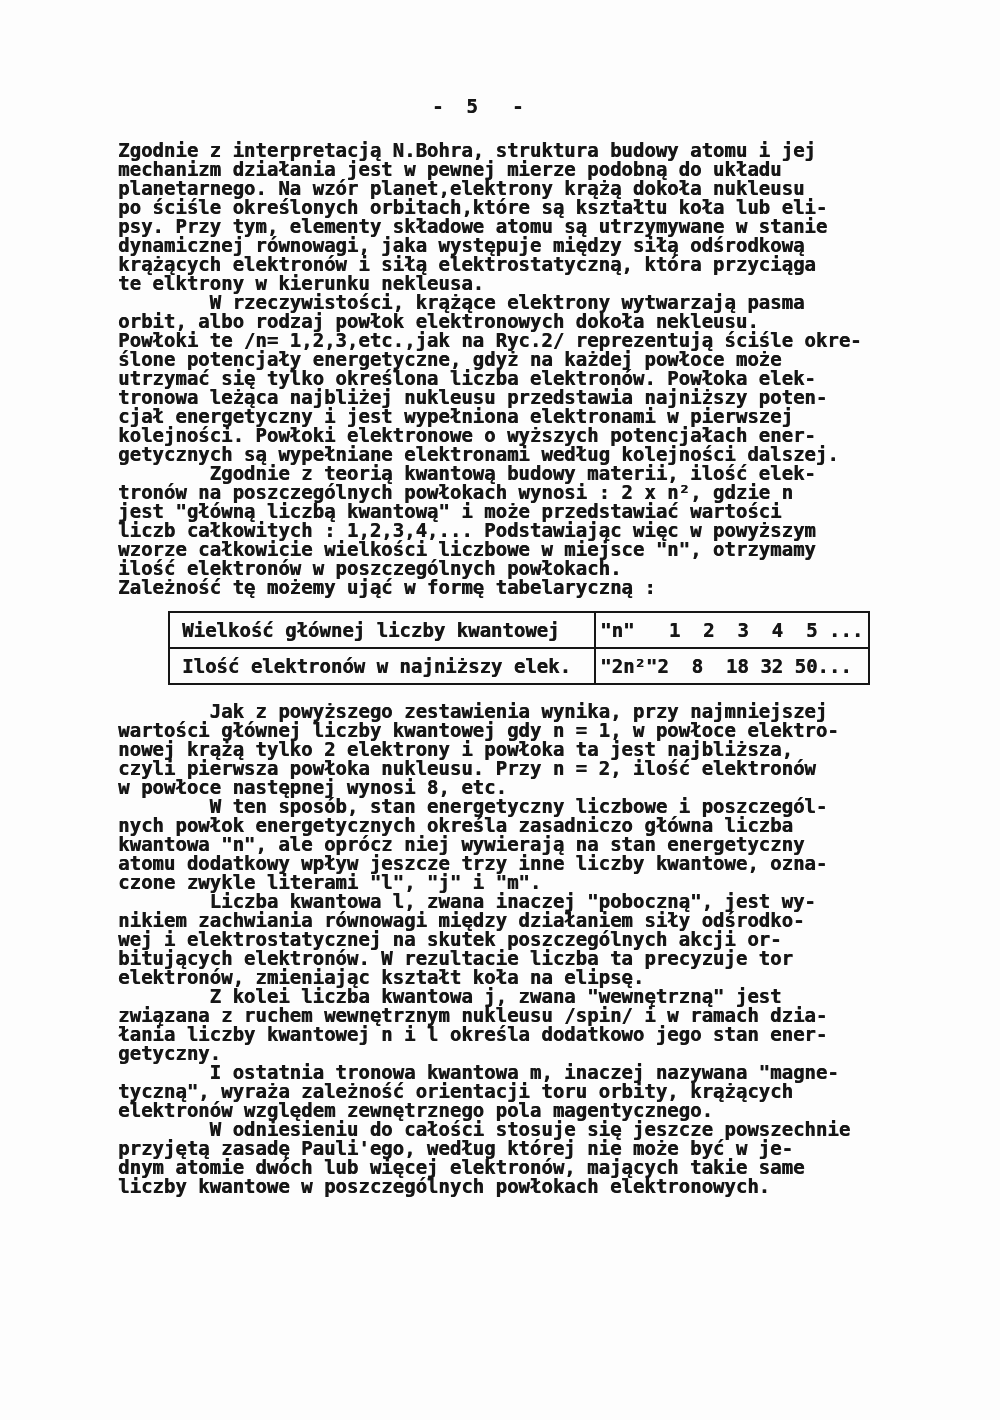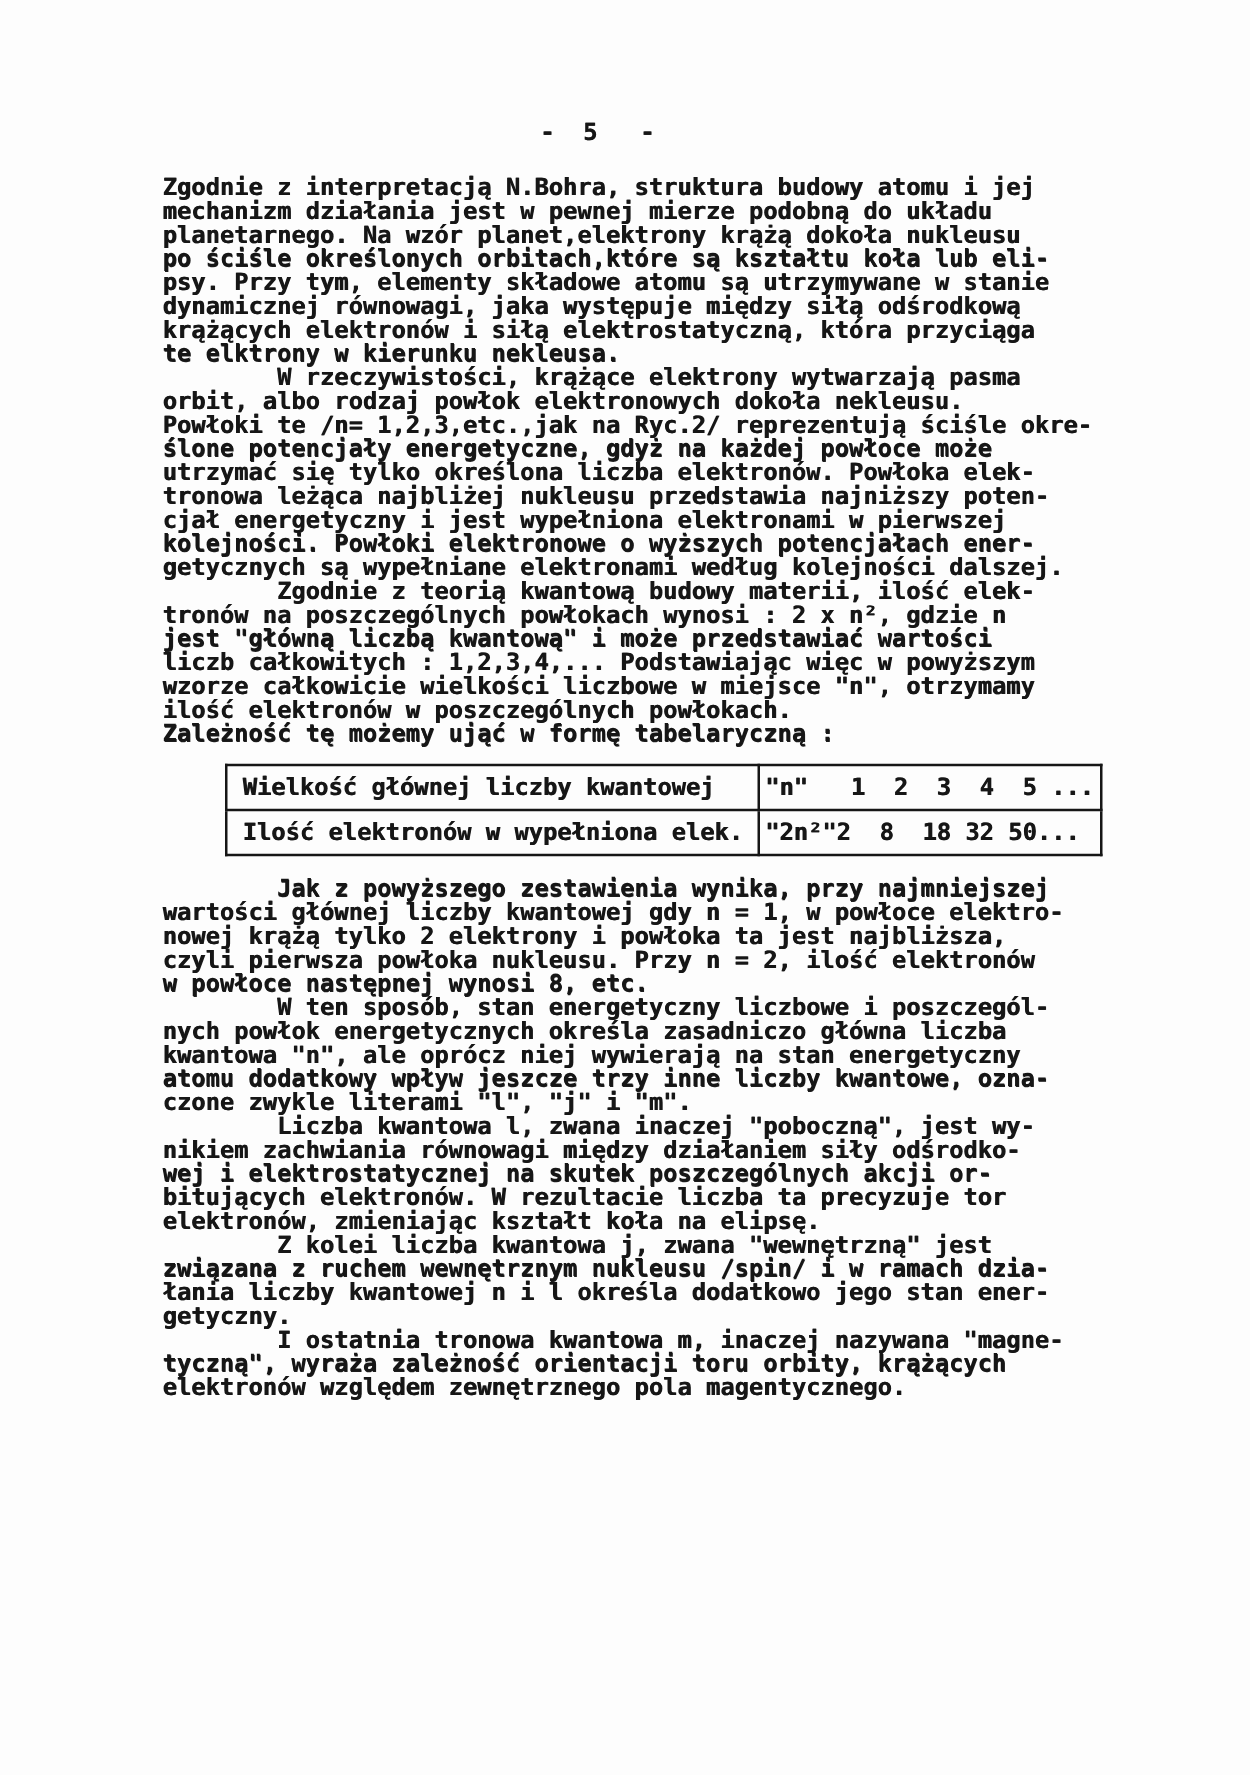--- a/index.html
+++ b/index.html
@@ -18,21 +18,21 @@
   .page-number {
     position: absolute;
     left: 432px;
     top: 97px;
     font-size: 19px;
     line-height: 19px;
     white-space: pre;
   }
   .doc-body {
     position: absolute;
-    left: 130px;
+    left: 118px;
     top: 141px;
     width: 780px;
     font-size: 19px;
     line-height: 19px;
   }
   .para {
     white-space: pre;
   }
   table.qtable {
     border-collapse: collapse;
@@ -87,21 +87,21 @@
 ilość elektronów w poszczególnych powłokach.
 Zależność tę możemy ująć w formę tabelaryczną :</div>
 
     <table class="qtable">
       <tbody>
           <tr>
         <td class="lbl">Wielkość głównej liczby kwantowej</td>
         <td class="val">"n"   1  2  3  4  5 ...</td>
       </tr>
       <tr>
-        <td class="lbl">Ilość elektronów w wypełniona elek.</td>
+        <td class="lbl">Ilość elektronów w najniższy elek.</td>
         <td class="val">"2n²"2  8  18 32 50...</td>
       </tr>
     </tbody>
       </table>
 
     <div class="para">        Jak z powyższego zestawienia wynika, przy najmniejszej
 wartości głównej liczby kwantowej gdy n = 1, w powłoce elektro-
 nowej krążą tylko 2 elektrony i powłoka ta jest najbliższa,
 czyli pierwsza powłoka nukleusu. Przy n = 2, ilość elektronów
 w powłoce następnej wynosi 8, etc.</div>
@@ -120,15 +120,19 @@
 
     <div class="para">        Z kolei liczba kwantowa j, zwana "wewnętrzną" jest
 związana z ruchem wewnętrznym nukleusu /spin/ i w ramach dzia-
 łania liczby kwantowej n i l określa dodatkowo jego stan ener-
 getyczny.</div>
 
     <div class="para">        I ostatnia tronowa kwantowa m, inaczej nazywana "magne-
 tyczną", wyraża zależność orientacji toru orbity, krążących
 elektronów względem zewnętrznego pola magentycznego.</div>
 
+    <div class="para">        W odniesieniu do całości stosuje się jeszcze powszechnie
+przyjętą zasadę Pauli'ego, według której nie może być w je-
+dnym atomie dwóch lub więcej elektronów, mających takie same
+liczby kwantowe w poszczególnych powłokach elektronowych.</div>
 
   </div>
 </div>
 
 </body></html>

